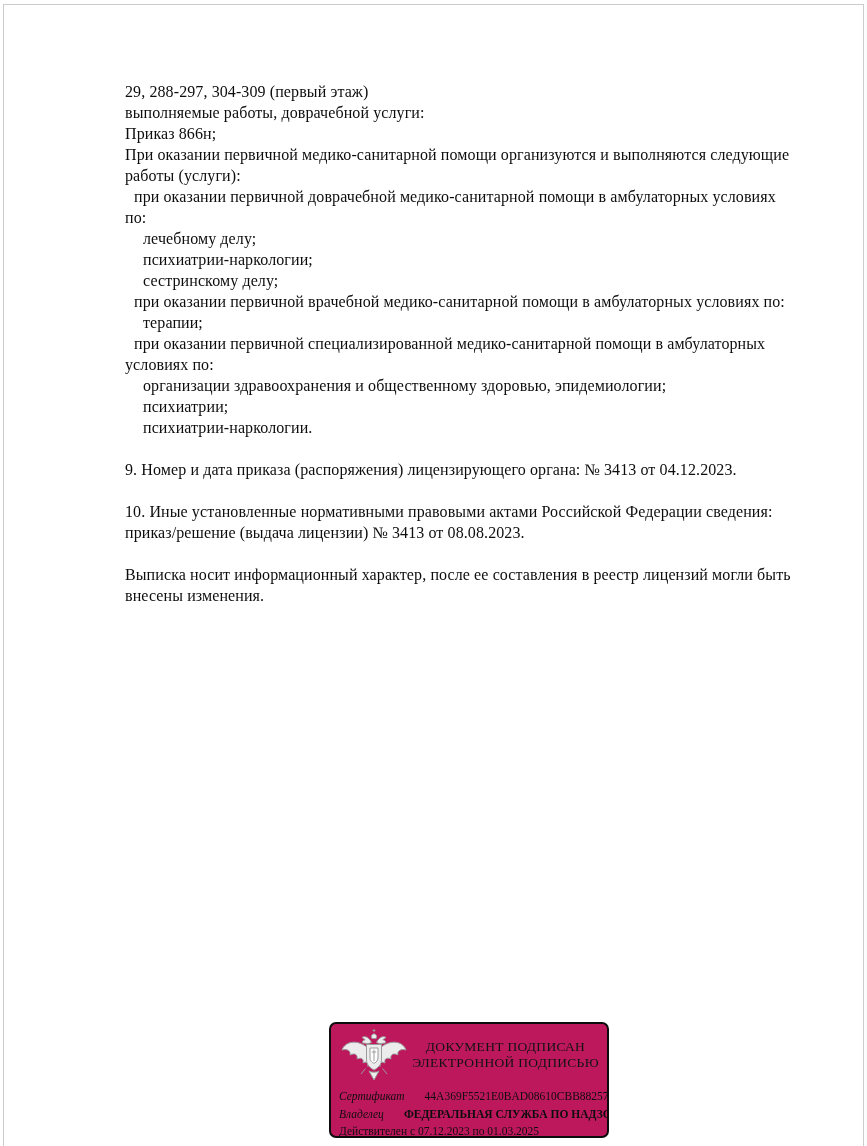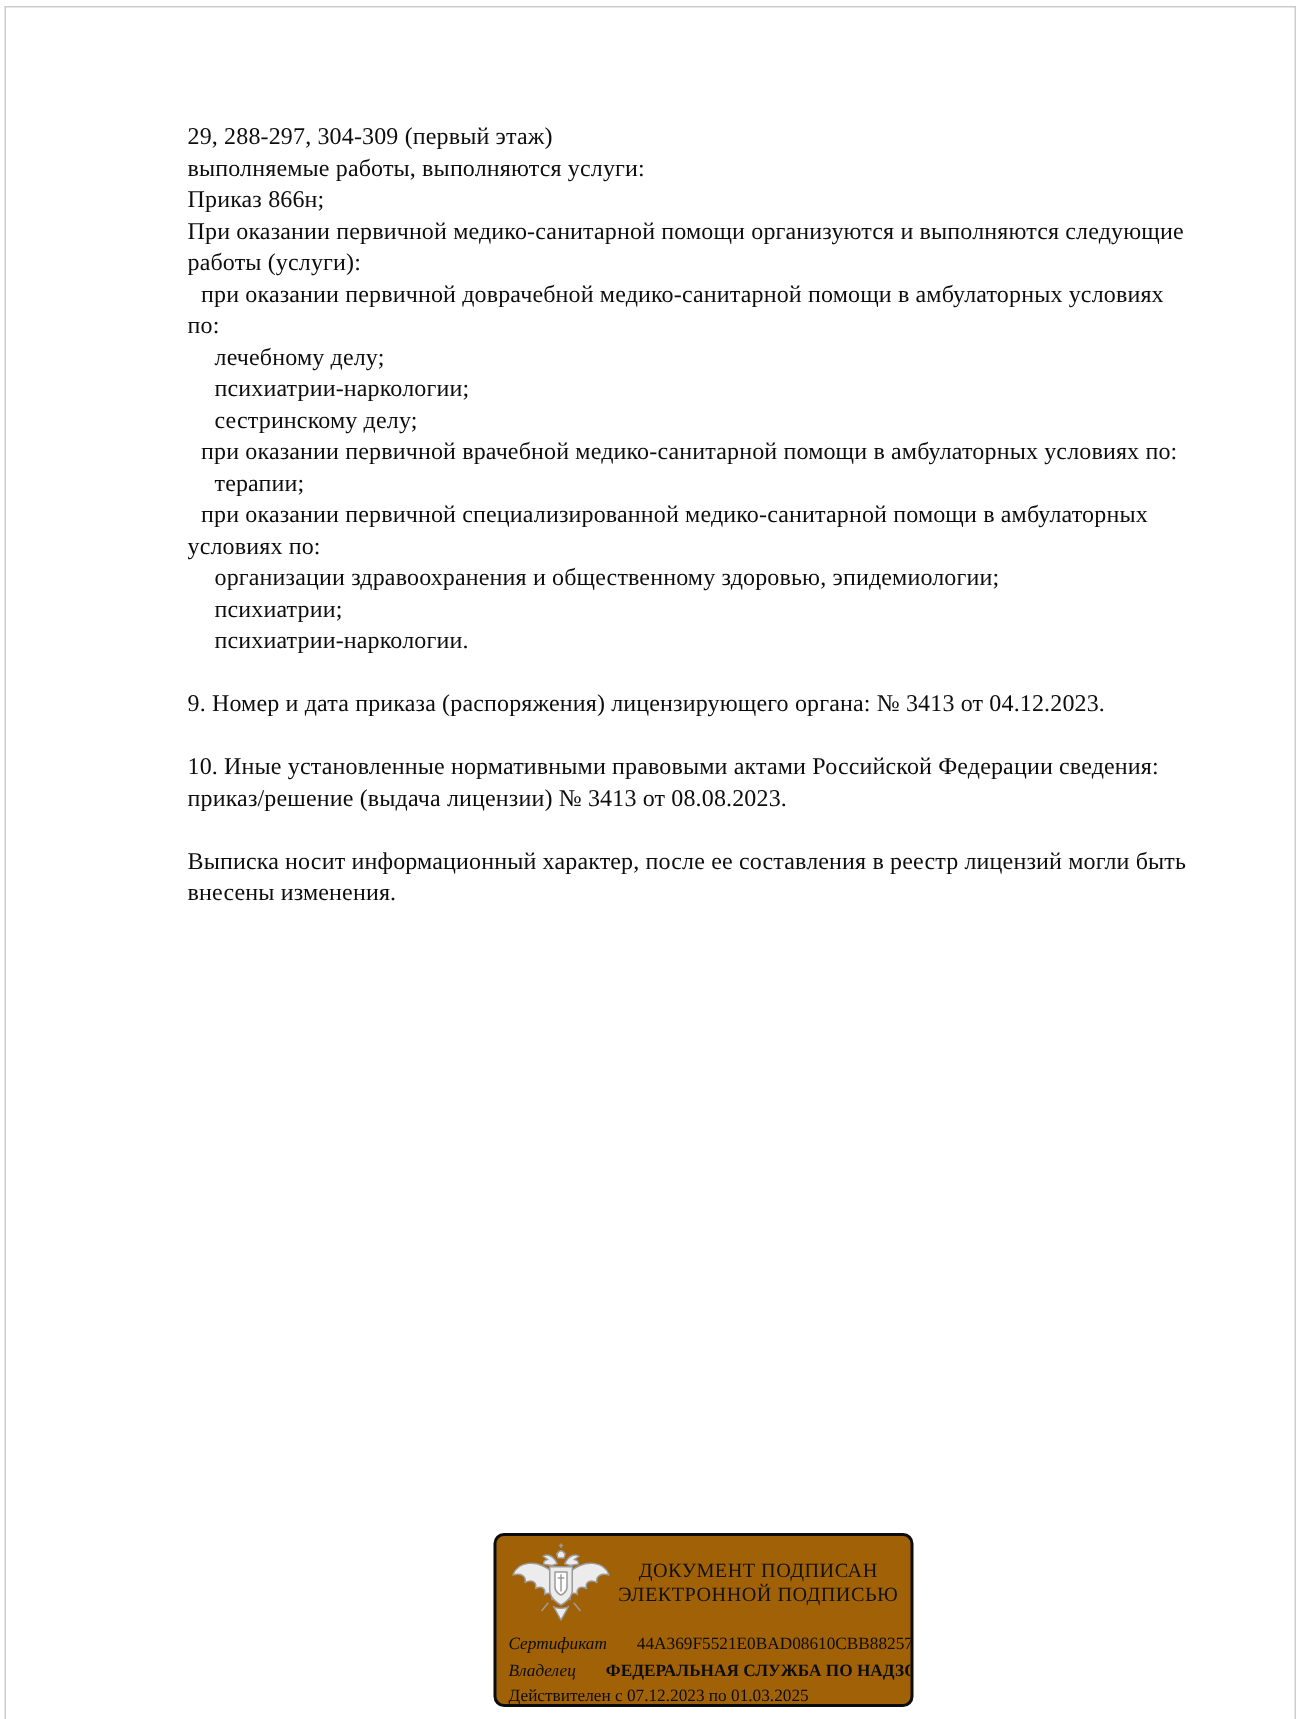--- a/index.html
+++ b/index.html
@@ -33,21 +33,21 @@
   .i2 { padding-left: 18px; }
   .g  { margin-top: 21px; }
 
   .stamp {
     position: absolute;
     left: 325px; top: 1017px;
     width: 280px; height: 116px;
     box-sizing: border-box;
     border: 2.5px solid #0c0c0c;
     border-radius: 7px;
-    background: #a16207;
+    background: #be185d;
     overflow: hidden;
   }
   .stamp-top {
     display: flex;
     align-items: center;
     height: 58px;
     padding: 4px 6px 0 7px;
     box-sizing: border-box;
   }
   .emblem { width: 72px; height: 54px; flex: 0 0 auto; }
@@ -70,21 +70,21 @@
   .info-label { margin-right: 20px; font-style: italic; }
   .owner-value { font-weight: bold; }
 </style>
 </head>
 <body>
 
 <div class="page">
 
   <div class="doc-body">
     <div class="line">29, 288-297, 304-309 (первый этаж)</div>
-    <div class="line">выполняемые работы, выполняются услуги:</div>
+    <div class="line">выполняемые работы, доврачебной услуги:</div>
     <div class="line">Приказ 866н;</div>
     <div class="line">При оказании первичной медико-санитарной помощи организуются и выполняются следующие</div>
     <div class="line">работы (услуги):</div>
     <div class="line i1">при оказании первичной доврачебной медико-санитарной помощи в амбулаторных условиях</div>
     <div class="line">по:</div>
     <div class="line i2">лечебному делу;</div>
     <div class="line i2">психиатрии-наркологии;</div>
     <div class="line i2">сестринскому делу;</div>
     <div class="line i1">при оказании первичной врачебной медико-санитарной помощи в амбулаторных условиях по:</div>
     <div class="line i2">терапии;</div>

